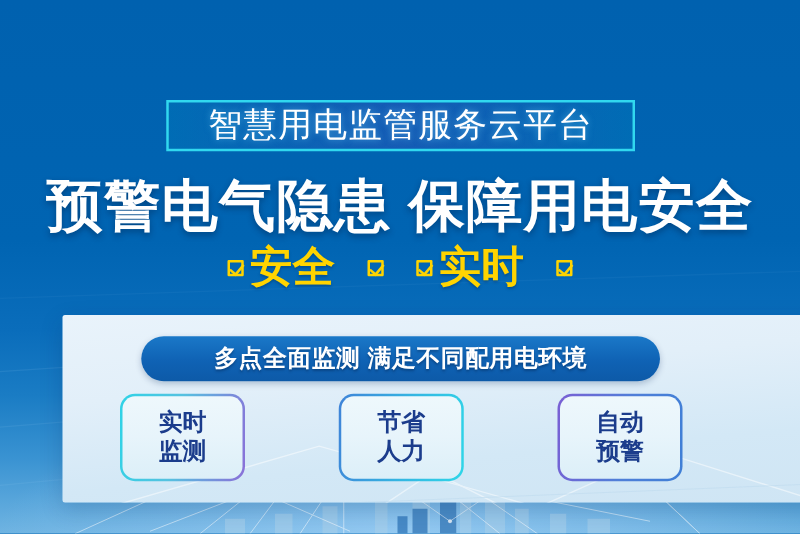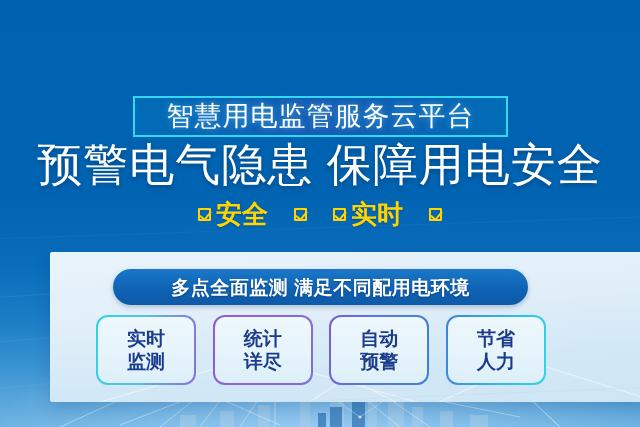--- a/index.html
+++ b/index.html
@@ -24,59 +24,59 @@
   }
 
   
   .cityband{
     position:absolute;left:0;bottom:0;width:640px;height:120px;
     overflow:hidden;pointer-events:none;
   }
 
   
   .title-box{
-    position:absolute;left:133px;top:96px;width:375px;height:41px;
+    position:absolute;left:133px;top:80px;width:375px;height:41px;
     border:2px solid #31d8ef;
     box-sizing:border-box;
     display:flex;align-items:center;justify-content:center;
     background:linear-gradient(90deg,rgba(0,150,200,.18),rgba(120,60,200,.18),rgba(0,150,200,.18));
   }
   .title-box .t{
     color:#ffffff;font-size:27px;letter-spacing:1px;font-weight:500;
     white-space:nowrap;line-height:1;
     text-shadow:0 0 6px rgba(120,220,255,.55);
   }
 
   
   .headline{
     position:absolute;left:0;top:139px;width:640px;
     text-align:center;
     color:#ffffff;
-    font-size:45px;font-weight:normal;letter-spacing:1px;
+    font-size:45px;font-weight:bold;letter-spacing:1px;
     line-height:52px;white-space:nowrap;
     text-shadow:0 2px 5px rgba(0,30,70,.45);
   }
 
   
   .checkrow{
     position:absolute;left:0;top:199px;width:640px;height:30px;
     display:flex;align-items:center;justify-content:center;gap:26px;
   }
   .chk-item{display:flex;align-items:center;gap:5px;}
   .chk-box{
     width:13px;height:13px;border:2px solid #ffd400;box-sizing:border-box;
     position:relative;flex:0 0 auto;border-radius:1px;
   }
   .chk-box:after{
     content:"";position:absolute;left:2px;top:-1px;
     width:5px;height:9px;border:solid #ffd400;border-width:0 2px 2px 0;
     transform:rotate(40deg);
   }
   .chk-label{
-    color:#ffd400;font-size:26px;font-weight:bold;line-height:1;
+    color:#ffd400;font-size:34px;font-weight:bold;line-height:1;
     white-space:nowrap;text-shadow:0 1px 2px rgba(0,40,90,.35);
   }
 
   
   .panel{
     position:absolute;left:50px;top:252px;width:616px;height:150px;
     border-radius:2px;
     background:linear-gradient(175deg,#e9f3fb 0%,#e2eff9 35%,#d3e8f6 70%,#cfe5f4 100%);
     box-shadow:0 6px 18px rgba(0,40,90,.18);
     overflow:hidden;
@@ -226,37 +226,31 @@
 
     <div class="cards">
 
       <div class="card c1">
         <div class="card-inner">
           <span class="card-line">实时</span>
           <span class="card-line">监测</span>
         </div>
       </div>
 
-      <div class="card c2">
+
+      <div class="card c4">
         <div class="card-inner">
-          <span class="card-line">统计</span>
-          <span class="card-line">详尽</span>
+          <span class="card-line">节省</span>
+          <span class="card-line">人力</span>
         </div>
       </div>
 
       <div class="card c3">
         <div class="card-inner">
           <span class="card-line">自动</span>
           <span class="card-line">预警</span>
         </div>
       </div>
 
-      <div class="card c4">
-        <div class="card-inner">
-          <span class="card-line">节省</span>
-          <span class="card-line">人力</span>
-        </div>
-      </div>
-
     </div>
   </div>
 
 </div>
 
 </body></html>

